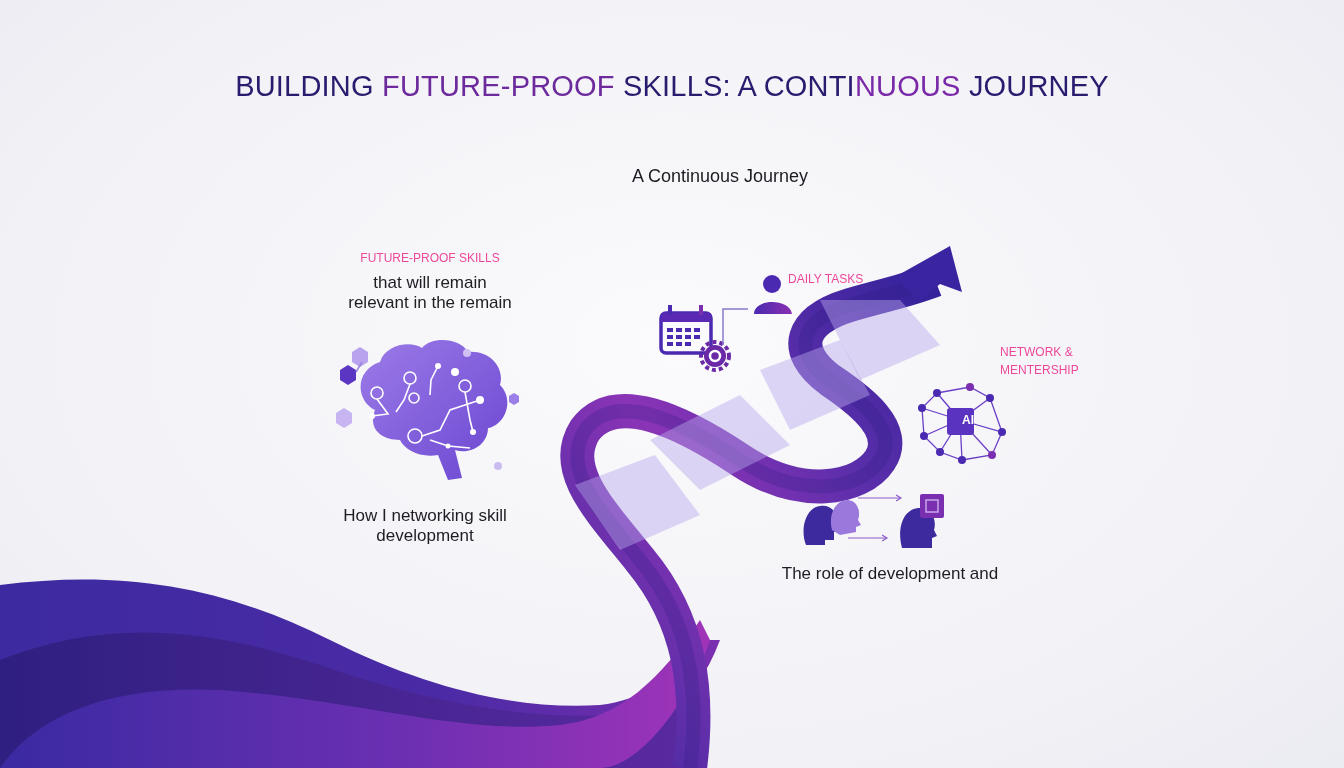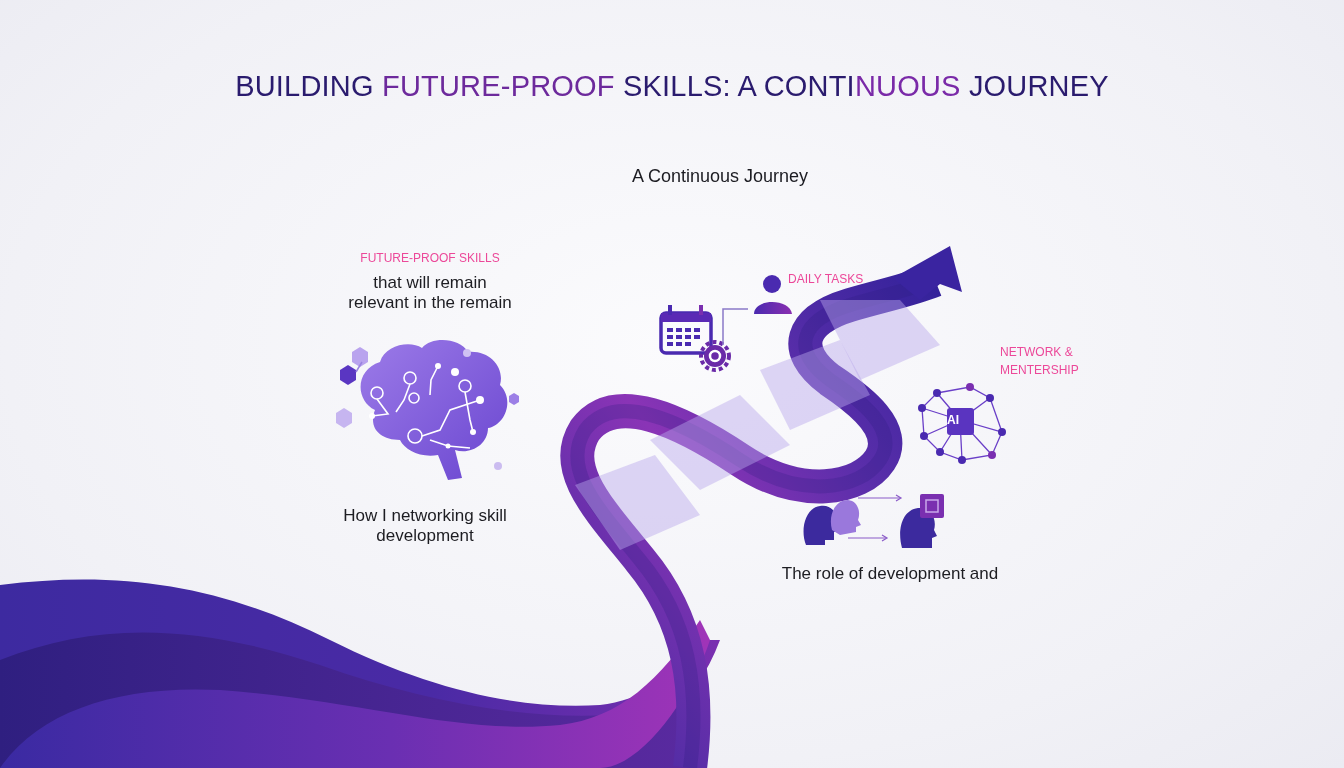--- a/index.html
+++ b/index.html
@@ -164,21 +164,21 @@
     <rect x="926" y="500" width="12" height="12" fill="none" stroke="#c9a8ea" stroke-width="1.5"></rect>
     <g stroke="#8a5ac8" stroke-width="1.2" fill="none">
       <path d="M858,498 L900,498"></path>
         <path d="M896,495 L901,498 L896,501"></path>
       <path d="M848,538 L886,538"></path>
         <path d="M882,535 L887,538 L882,541"></path>
     </g>
   </g>
 </svg>
 
-<div class="abs" style="left:947px; top:413px; width:27px; text-align:left; font-size:12px; color:#ffffff; font-weight:bold;">AI</div>
+<div class="abs" style="left:947px; top:413px; width:27px; text-align:right; font-size:12px; color:#ffffff; font-weight:bold;">AI</div>
 
 <div class="abs title">
   <span class="t1">BUILDING </span><span class="t2">FUTURE-PROOF</span><span class="t3"> SKILLS: A CONTI</span><span class="t4">NUOUS</span><span class="t3"> JOURNEY</span>
 </div>
 
 <div class="abs subtitle">A Continuous Journey</div>
 
 <div class="abs" style="left:320px; top:251px; width:220px; text-align:center;">
   <div class="label-caps">FUTURE-PROOF SKILLS</div>
   <div class="txt" style="margin-top:8px;">that will remain</div>

